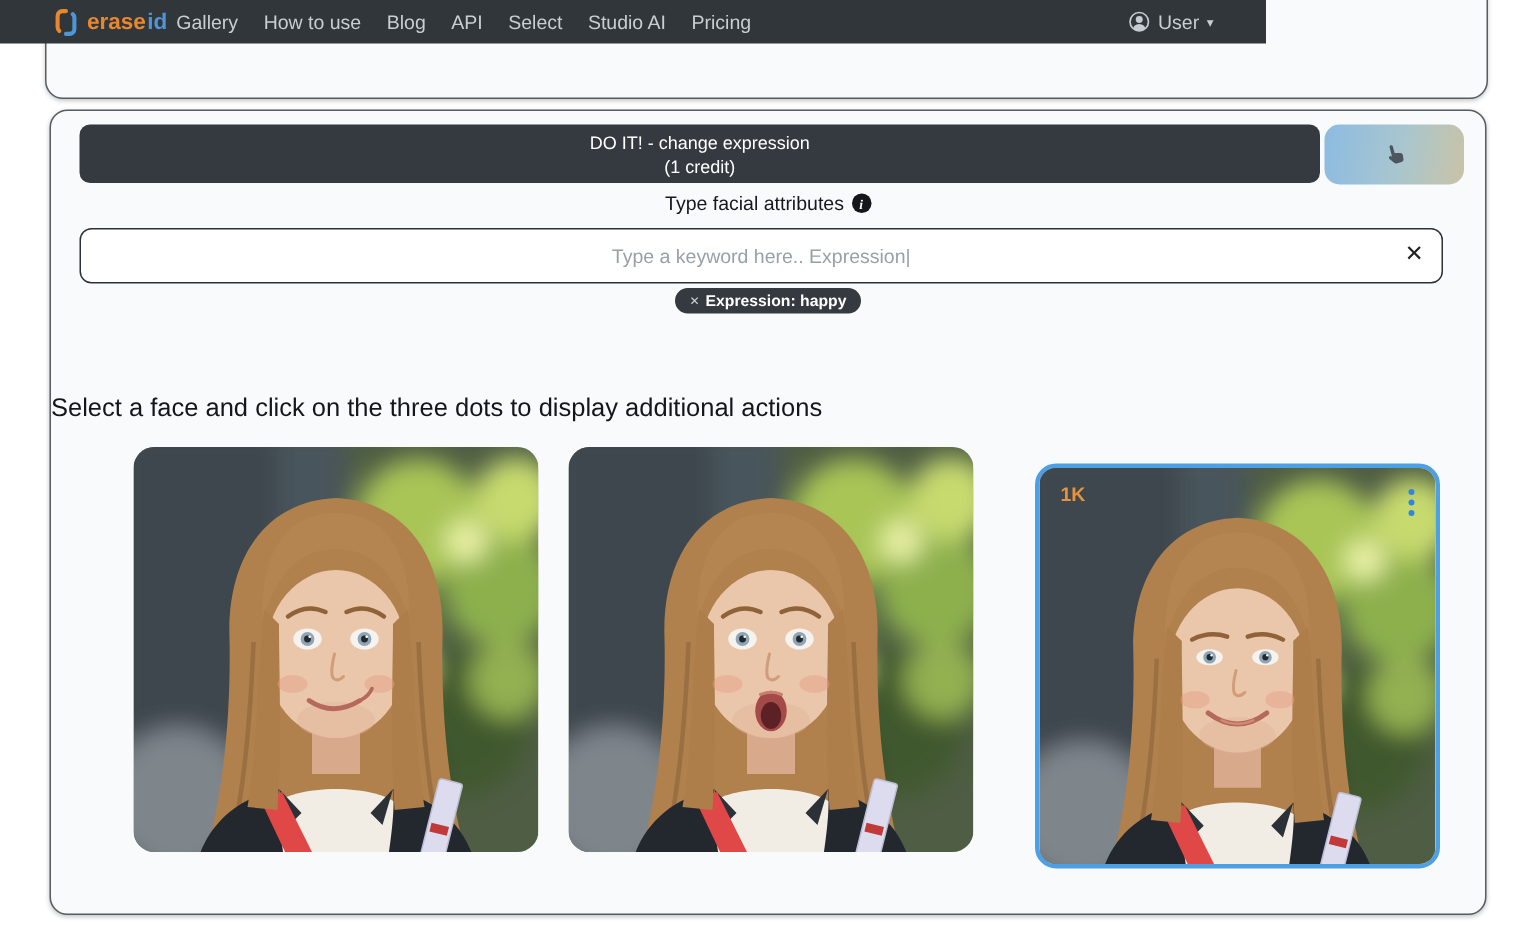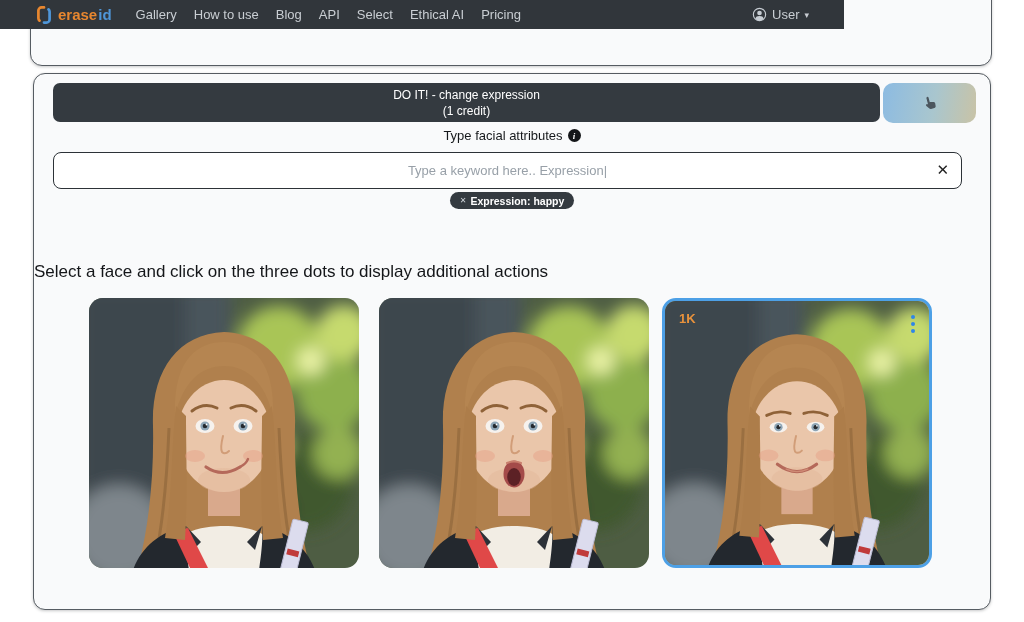--- a/index.html
+++ b/index.html
@@ -6,21 +6,21 @@
   html,body { width:1024px; height:622px; background:#fff; overflow:hidden;
     font-family:"Liberation Sans", sans-serif; }
   #stage { position:relative; width:1024px; height:622px; background:#fff; }
 
   
   .navbar { position:absolute; left:0; top:0; width:844px; height:29px;
     background:#31363b; display:flex; align-items:center; z-index:30; }
   .brand { display:flex; align-items:center; gap:6px; margin-left:36px; cursor:pointer; }
   .brand-erase { color:#e8872f; font-weight:bold; font-size:15px; }
   .brand-id { color:#4f96d8; font-weight:bold; font-size:15px; margin-left:-5px; }
-  .nav-items { display:flex; align-items:center; gap:17px; margin-left:24px; }
+  .nav-items { display:flex; align-items:center; gap:17px; margin-left:6px; }
   .nav-item { color:#c9ced3; font-size:13px; cursor:pointer; white-space:nowrap; }
   .nav-right { margin-left:auto; margin-right:35px; display:flex; align-items:center;
     gap:5px; color:#c9ced3; font-size:13px; cursor:pointer; }
   .caret { font-size:9px; color:#c9ced3; }
 
   
   .card { position:absolute; background:#f9fafb; border:1px solid #565c62;
     border-radius:12px; box-shadow:0 1px 3px rgba(33,37,41,.25);padding-left:16px; }
   .card-top { left:30px; top:-16px; width:962px; height:82px; z-index:5; }
   .card-main { left:33px; top:73px; width:958px; height:537px; z-index:10; }
@@ -64,21 +64,21 @@
   
   .instruction { position:absolute; left:0; top:188px; width:100%; 
     font-size:17px; color:#141619; }
 
   
   .face-card { position:absolute; top:224px; width:270px; height:270px;
     border-radius:14px; overflow:hidden; cursor:pointer; }
   .face-card svg { display:block; width:100%; height:100%; }
   .face-1 { left:55px; }
   .face-2 { left:345px; }
-  .face-3 { left:628px; border:3px solid #4da0e6; }
+  .face-3 { left:656px; border:3px solid #4da0e6;margin-top:11px; }
   .badge-1k { position:absolute; left:14px; top:10px; color:#e8923c; font-weight:bold;
     font-size:13px; z-index:3; }
   .dots { position:absolute; right:12px; top:12px; display:flex; flex-direction:column;
     gap:3px; z-index:3; cursor:pointer; padding:2px; }
   .dots span { width:4px; height:4px; border-radius:50%; background:#2f86e8; display:block; }
 </style>
 </head>
 <body>
 
 <div id="stage">
@@ -166,21 +166,21 @@
       </span>
       <span class="brand-erase">erase</span>
       <span class="brand-id">id</span>
     </div>
     <div class="nav-items">
       <span class="nav-item">Gallery</span>
       <span class="nav-item">How to use</span>
       <span class="nav-item">Blog</span>
       <span class="nav-item">API</span>
       <span class="nav-item">Select</span>
-      <span class="nav-item">Ethical AI</span>
+      <span class="nav-item">Studio AI</span>
       <span class="nav-item">Pricing</span>
     </div>
     <div class="nav-right">
       <span style="display:flex">
         <svg viewBox="0 0 20 20" width="15" height="15">
           <clipPath id="uc">
               <circle cx="10" cy="10" r="8.2"></circle>
             </clipPath>
           <circle cx="10" cy="10" r="8.2" fill="none" stroke="#c6ccd2" stroke-width="1.5"></circle>
           <g clip-path="url(#uc)">

